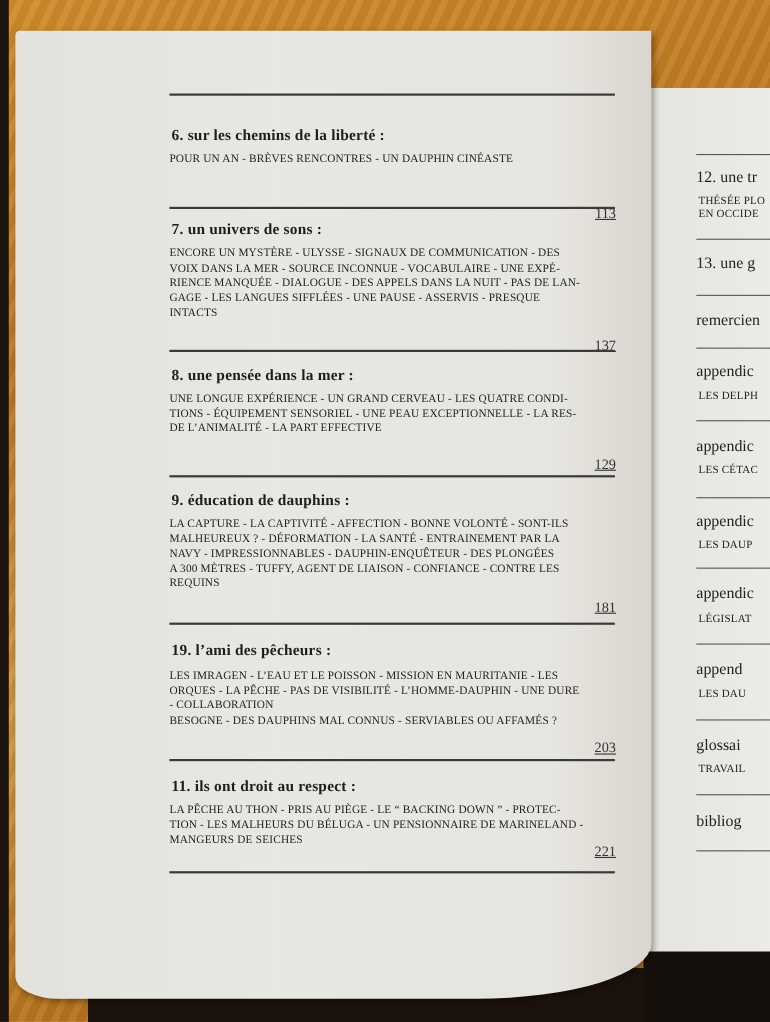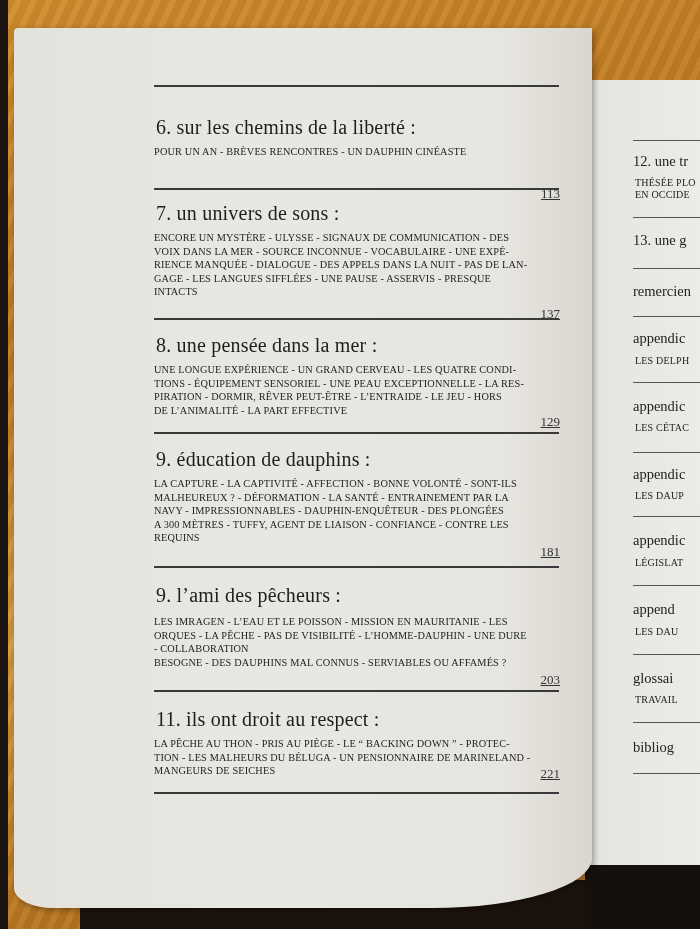--- a/index.html
+++ b/index.html
@@ -37,21 +37,21 @@
     
     .left-page {
       position: absolute; left: 14px; top: 28px; width: 578px; height: 880px;
       background: linear-gradient(90deg, #e4e2dc 0%, #e9e7e1 40%, #e7e5df 85%, #d8d6cf 100%);
       border-radius: 4px 0 160px 40px / 4px 0 50px 20px;
       box-shadow: 2px 2px 6px rgba(0,0,0,0.35);
     }
     .section { position: absolute; left: 140px; width: 420px; }
     .rule { position: absolute; left: 140px; width: 405px; height: 1.5px; background: #3a3a3a; }
     .sec-title {
-      font-size: 20px; color: #1e1e1e; margin: 0 0 6px 2px; letter-spacing: 0.2px;
+      font-size: 14px; color: #1e1e1e; margin: 0 0 6px 2px; letter-spacing: 0.2px; font-weight: bold;
     }
     .sec-body {
       font-size: 10.3px; color: #1e1e1e; line-height: 13.6px; text-align: justify;
       letter-spacing: 0.15px; margin: 0; width: 400px; font-family: "Liberation Serif", serif;
     }
     .page-num {
       position: absolute; right: 14px; font-size: 13px; color: #333; text-decoration: underline;
     }
   </style>
 </head>
@@ -117,42 +117,41 @@
     </div>
     <div class="page-num" style="top:104px">137</div>
   </div>
   <div class="rule" style="top:290px"></div>
 
   <div class="section" style="top:306px">
     <div class="sec-title">8. une pensée dans la mer :</div>
     <div class="sec-body">
       <div>UNE LONGUE EXPÉRIENCE - UN GRAND CERVEAU - LES QUATRE CONDI-</div>
       <div>TIONS - ÉQUIPEMENT SENSORIEL - UNE PEAU EXCEPTIONNELLE - LA RES-</div>
-      <div>PIRATION - DORMIR, RÊVER PEUT-ÊTRE - L’ENTRAIDE - LE JEU - HORS</div>
       <div>DE L’ANIMALITÉ - LA PART EFFECTIVE</div>
     </div>
     <div class="page-num" style="top:80px">129</div>
   </div>
   <div class="rule" style="top:404px"></div>
 
   <div class="section" style="top:420px">
     <div class="sec-title">9. éducation de dauphins :</div>
     <div class="sec-body">
       <div>LA CAPTURE - LA CAPTIVITÉ - AFFECTION - BONNE VOLONTÉ - SONT-ILS</div>
       <div>MALHEUREUX ? - DÉFORMATION - LA SANTÉ - ENTRAINEMENT PAR LA</div>
       <div>NAVY - IMPRESSIONNABLES - DAUPHIN-ENQUÊTEUR - DES PLONGÉES</div>
       <div>A 300 MÈTRES - TUFFY, AGENT DE LIAISON - CONFIANCE - CONTRE LES</div>
       <div>REQUINS</div>
     </div>
     <div class="page-num" style="top:96px">181</div>
   </div>
   <div class="rule" style="top:538px"></div>
 
   <div class="section" style="top:556px">
-    <div class="sec-title">9. l’ami des pêcheurs :</div>
+    <div class="sec-title">19. l’ami des pêcheurs :</div>
     <div class="sec-body" style="margin-top:8px">
       <div>LES IMRAGEN - L’EAU ET LE POISSON - MISSION EN MAURITANIE - LES</div>
       <div>ORQUES - LA PÊCHE - PAS DE VISIBILITÉ - L’HOMME-DAUPHIN - UNE DURE</div>
       <div>- COLLABORATION</div>
       <div>BESOGNE - DES DAUPHINS MAL CONNUS - SERVIABLES OU AFFAMÉS ?</div>
     </div>
     <div class="page-num" style="top:88px">203</div>
   </div>
   <div class="rule" style="top:662px"></div>
 

